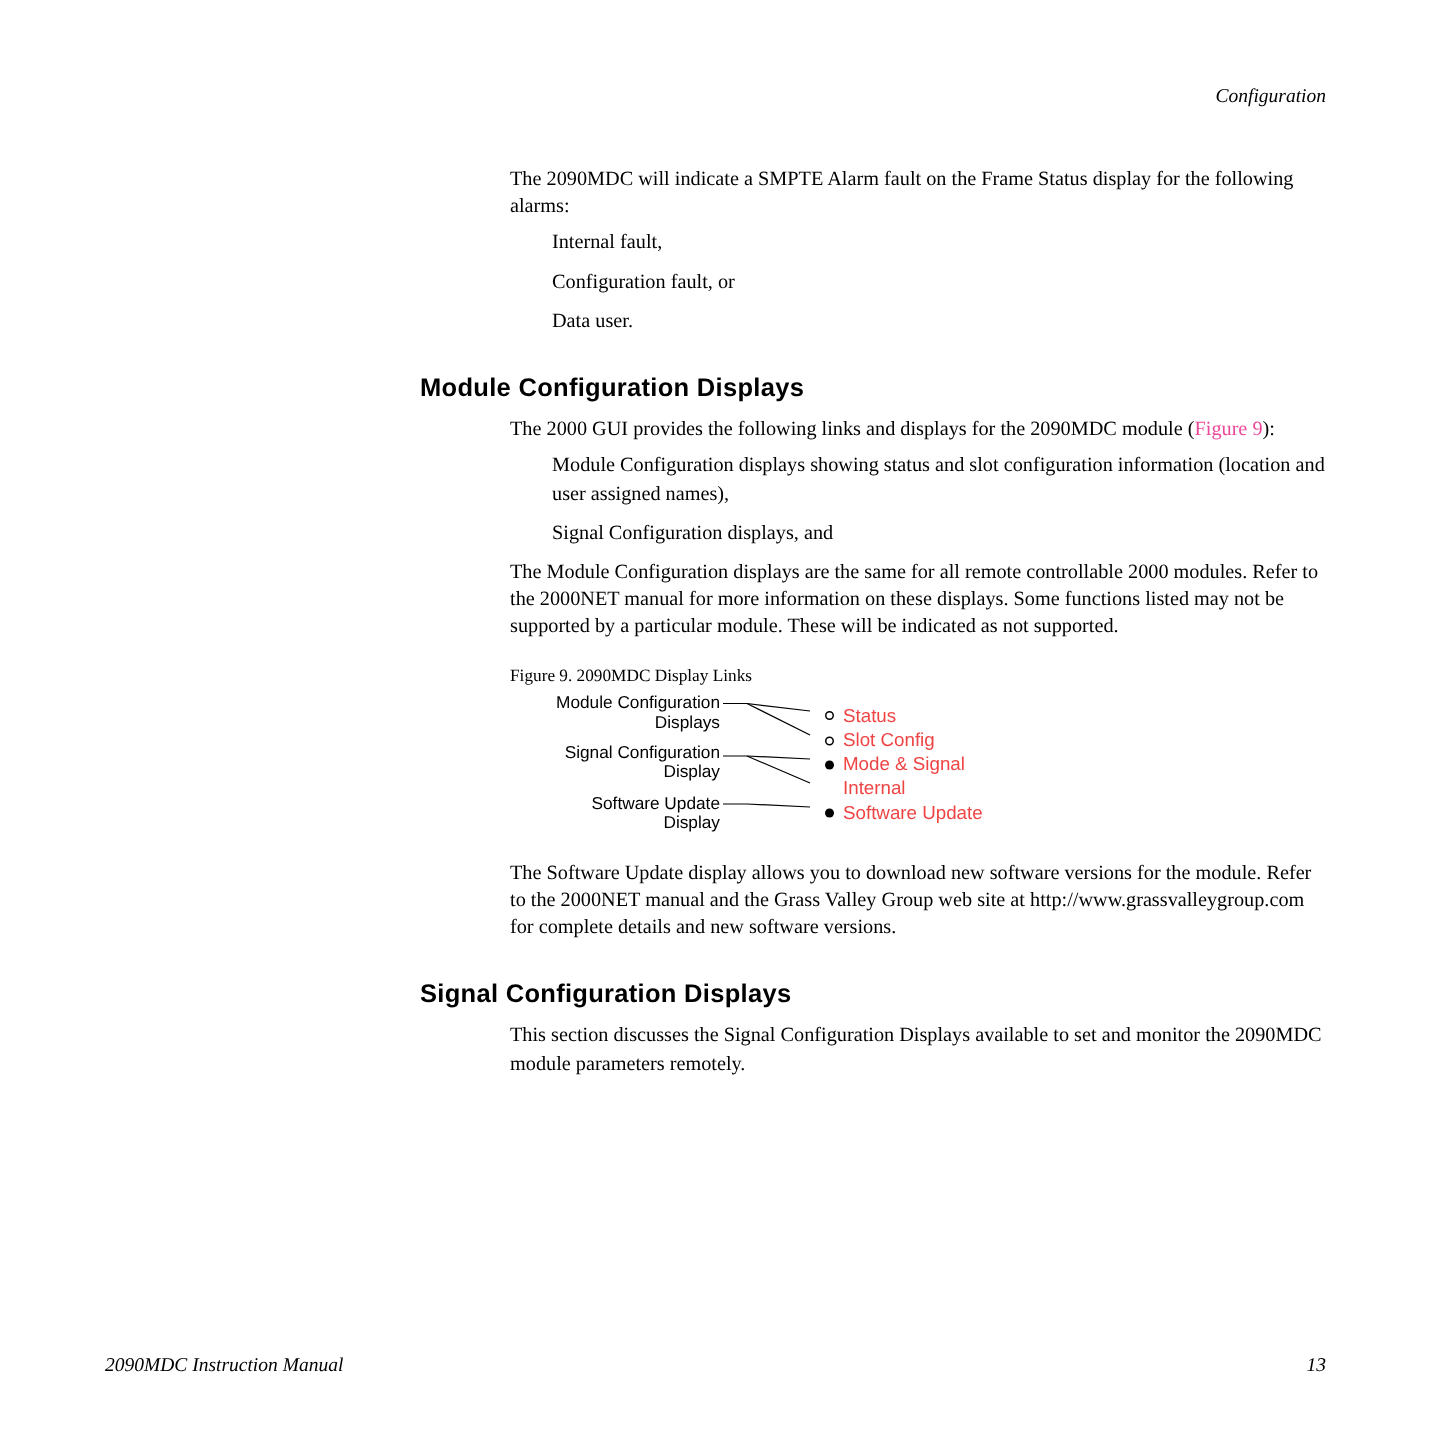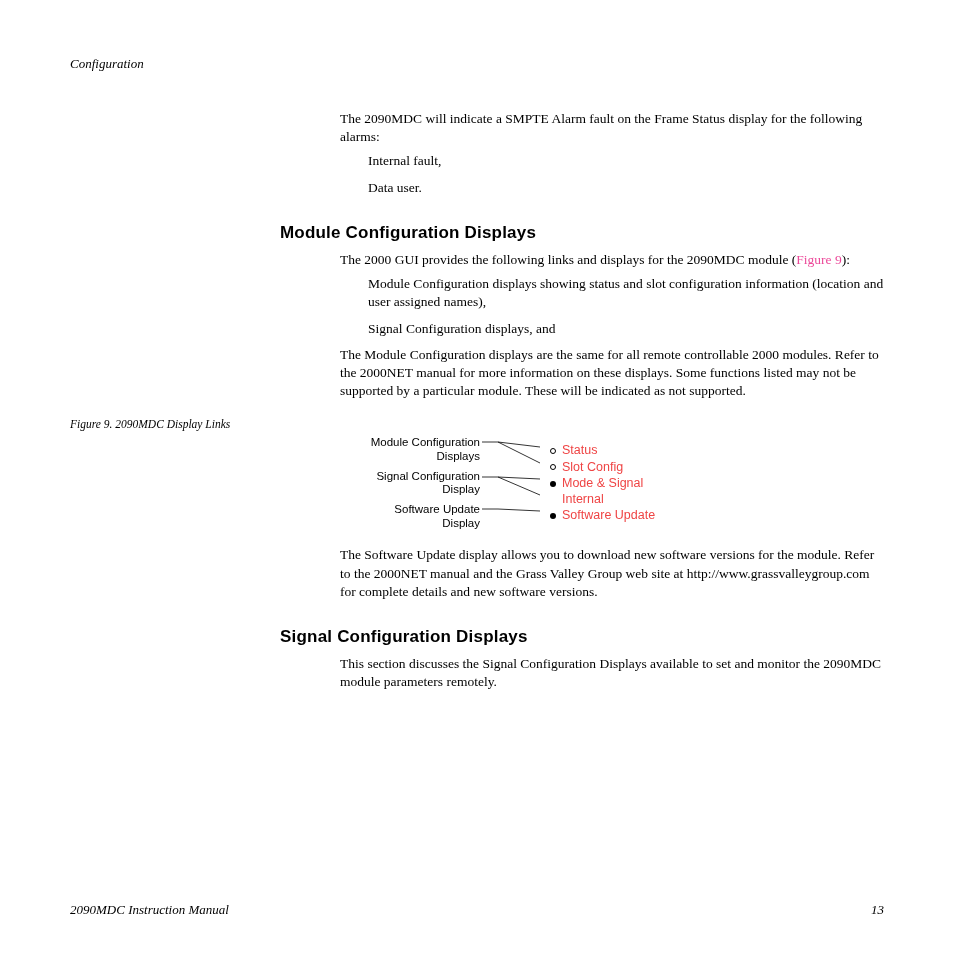--- a/index.html
+++ b/index.html
@@ -14,20 +14,21 @@
     box-sizing: border-box;
   }
   .page {
     padding: 56px 70px 40px 70px;
     box-sizing: border-box;
     width: 100%;
     height: 100%;
     position: relative;
   }
   .header-right {
+    text-align: right;
     font-style: italic;
     font-size: 13px;
     margin-bottom: 38px;
   }
   .body-indent {
     margin-left: 270px;
     font-size: 13.5px;
     line-height: 1.35;
   }
   .body-indent p { margin: 0 0 6px 0; }
@@ -39,21 +40,21 @@
   .sub-indent p { margin: 0 0 8px 0; }
   h2.section {
     font-family: "Arial Narrow", "Helvetica Condensed", Arial, sans-serif;
     font-weight: bold;
     font-size: 17px;
     letter-spacing: 0.2px;
     margin: 26px 0 8px 210px;
     font-stretch: condensed;
   }
   .fig-caption {
-    font-style: italic;
+    margin-left: 270px;
     font-size: 11.5px;
     margin-top: 18px;
     margin-bottom: 6px;
   }
   .figure {
     margin-left: 270px;
     position: relative;
     height: 110px;
   }
   .labels {
@@ -117,20 +118,21 @@
 
 <div class="page">
 
   <div class="header-right">Configuration</div>
 
   <div class="body-indent">
     <p>The 2090MDC will indicate a SMPTE Alarm fault on the Frame Status display for the following alarms:</p>
   </div>
   <div class="sub-indent">
     <p>Internal fault,</p>
+    <p>Configuration fault, or</p>
     <p>Data user.</p>
   </div>
 
   <h2 class="section">Module Configuration Displays</h2>
   <div class="body-indent">
     <p>
       <span>The 2000 GUI provides the following links and displays for the 2090MDC module (</span><span class="ref-link">Figure 9</span><span>):</span>
     </p>
   </div>
   <div class="sub-indent">

